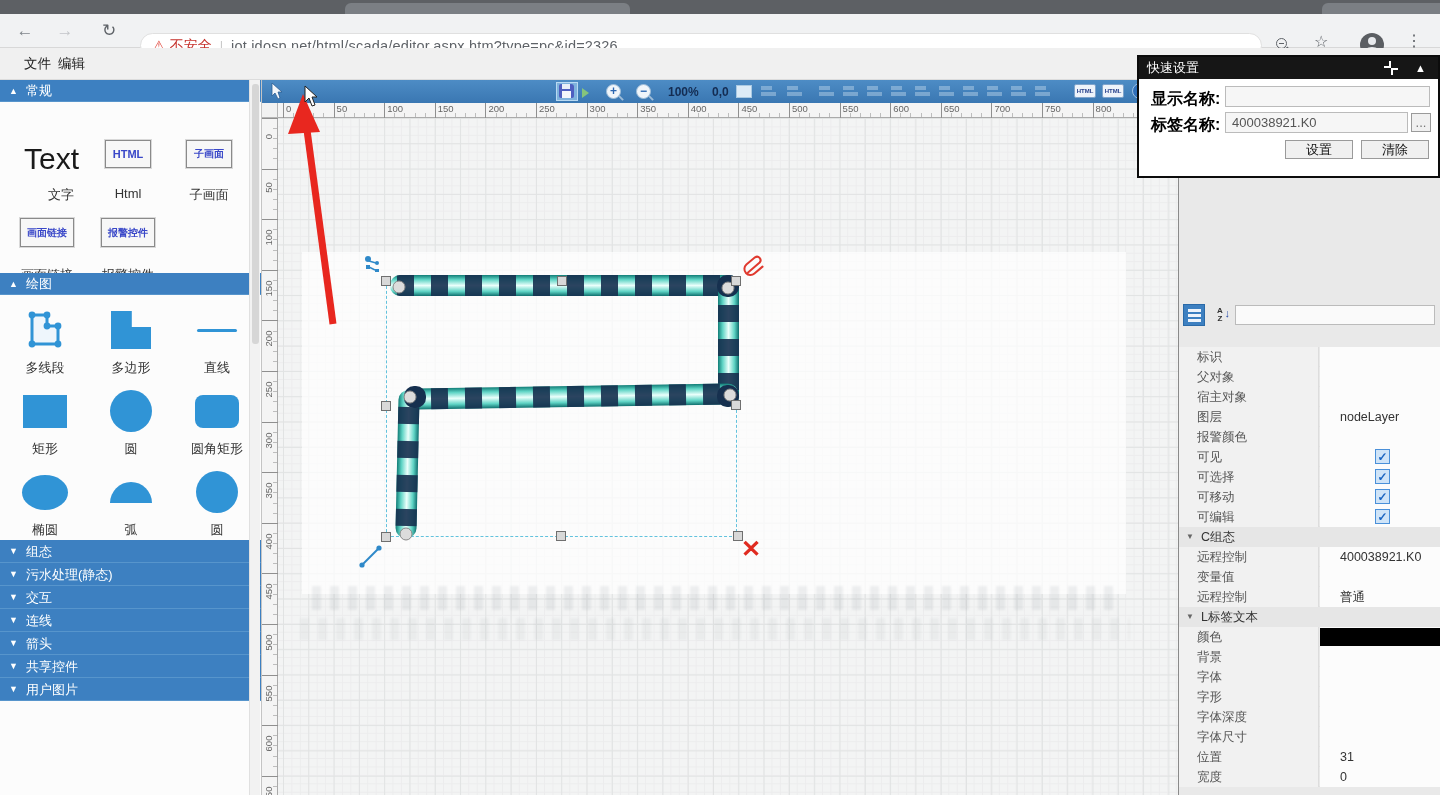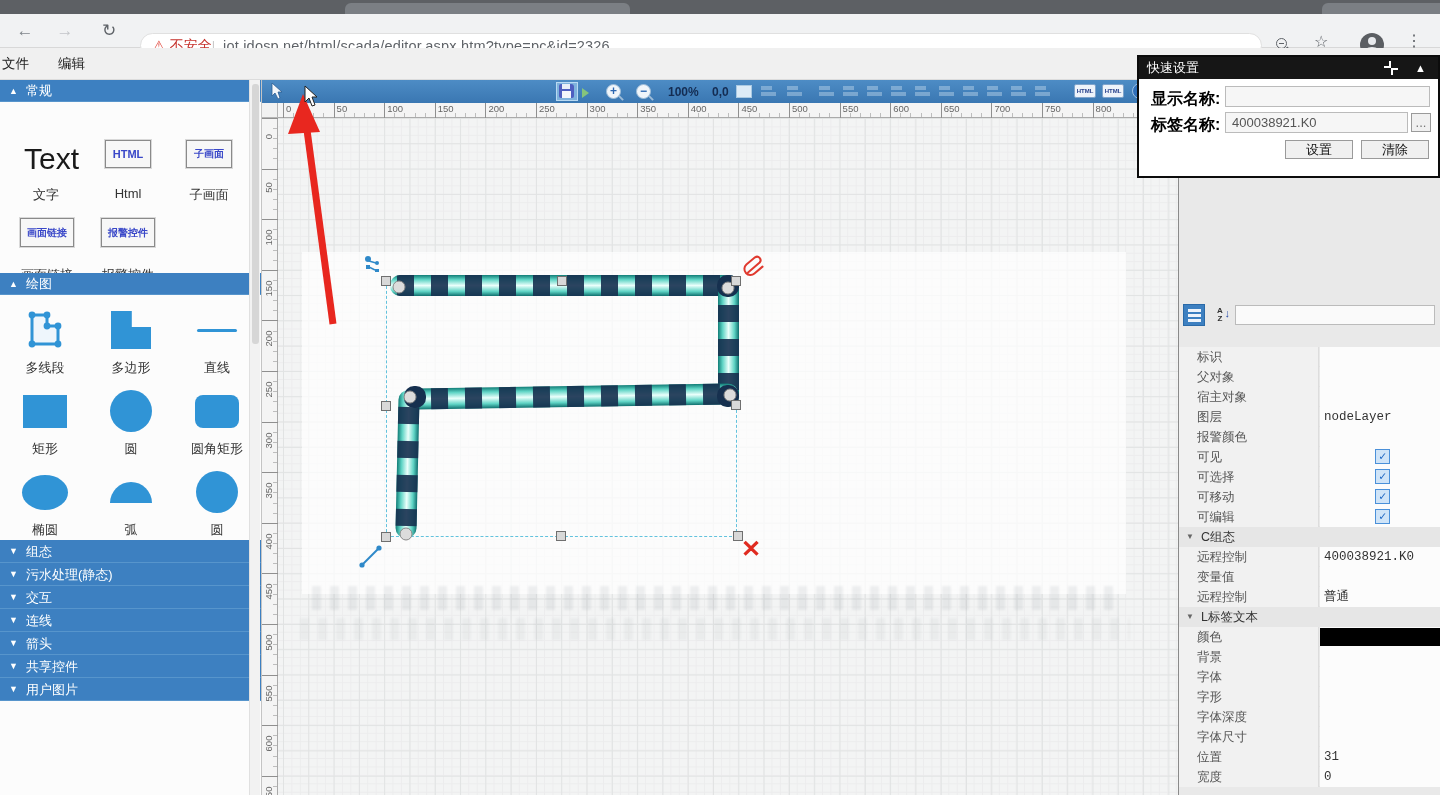--- a/index.html
+++ b/index.html
@@ -6,21 +6,21 @@
   html,body { width:1440px; height:795px; overflow:hidden; font-family:"Liberation Sans", sans-serif; }
   #stage { position:relative; width:1440px; height:795px; background:#e9e9e9; overflow:hidden; }
 
   
   .tabstrip { position:absolute; left:0; top:0; width:1440px; height:14px; background:#5d6064; }
   .tab { position:absolute; top:3px; height:11px; background:#7b7f84; border-radius:6px 6px 0 0; }
   .browserbar { position:absolute; left:0; top:14px; width:1440px; height:34px; background:#f1f2f3; border-bottom:1px solid #d8d8d8; }
   .navbtn { position:absolute; top:4px; width:26px; height:26px; font-size:17px; color:#80868b; text-align:center; line-height:26px; }
   .urlbar { position:absolute; left:140px; top:19px; width:1122px; height:25px; background:#ffffff; border:1px solid #e0e0e0; border-radius:13px; display:flex; align-items:center; padding-left:12px; }
   .warn-tri { color:#e04238; font-size:13px; margin-right:5px; }
-  .warn-txt { color:#c5302b; font-size:14px; margin-right:0; }
+  .warn-txt { color:#c5302b; font-size:14px; margin-right:8px; }
   .url-sep { color:#c9c9c9; margin-right:8px; font-size:13px; }
   .url-txt { color:#5f6368; font-size:14.5px; letter-spacing:.2px; }
   .mag { position:absolute; left:1276px; top:24px; width:11px; height:11px; border:1.6px solid #5f6368; border-radius:50%; }
   .mag::after { content:""; position:absolute; left:9px; top:9px; width:5px; height:1.6px; background:#5f6368; transform:rotate(45deg); }
   .mag::before { content:""; position:absolute; left:2px; top:4px; width:5px; height:1.4px; background:#5f6368; }
   .star { position:absolute; left:1314px; top:18px; font-size:16px; color:#5f6368; }
   .avatar { position:absolute; left:1360px; top:19px; width:24px; height:24px; border-radius:50%; background:#5b5e62; overflow:hidden; }
   .avatar::before { content:""; position:absolute; left:8px; top:4px; width:8px; height:8px; border-radius:50%; background:#e8eaed; }
   .avatar::after { content:""; position:absolute; left:3px; top:14px; width:18px; height:12px; border-radius:50%; background:#e8eaed; }
   .dots { position:absolute; left:1406px; top:17px; font-size:16px; color:#5f6368; }
@@ -128,21 +128,21 @@
   .cat-btn::before { content:""; position:absolute; left:4px; top:4px; width:13px; height:3px; background:#eef4fb; box-shadow:0 5px 0 #eef4fb, 0 10px 0 #eef4fb; }
   .az-btn { position:absolute; left:30px; top:1px; width:22px; height:22px; font-size:8px; font-weight:bold; color:#333; line-height:8px; padding-top:3px; text-align:center; }
   .az-btn::after { content:"↓"; position:absolute; right:1px; top:5px; color:#2b4da8; font-size:11px; }
   .pfilter { position:absolute; left:56px; top:2px; width:200px; height:20px; background:#fafafa; border:1px solid #bbb; }
   .phead { position:absolute; left:0; top:248px; width:262px; height:19px; background:#e4e4e4; border-bottom:1px solid #cfcfcf; font-size:13px; color:#444; }
   .phead .c1 { position:absolute; left:60px; }
   .phead .c2 { position:absolute; left:195px; }
   .prows { position:absolute; left:0; top:267px; width:262px; }
   .prow { position:relative; width:262px; height:20px; border-bottom:1px solid #e2e2e2; }
   .plabel { position:absolute; left:0; top:0; width:140px; height:20px; background:#f1f1f1; border-right:1px solid #ddd; font-size:12.5px; color:#555; line-height:20px; padding-left:18px; white-space:nowrap; overflow:hidden; }
-  .pvalue { position:absolute; left:141px; top:0; width:121px; height:20px; background:#fcfcfc; font-size:12.5px; color:#333; line-height:20px; padding-left:4px; white-space:nowrap; overflow:hidden;font-family:Liberation Mono, monospace; }
+  .pvalue { position:absolute; left:141px; top:0; width:121px; height:20px; background:#fcfcfc; font-size:12.5px; color:#333; line-height:20px; padding-left:20px; white-space:nowrap; overflow:hidden; }
   .pgroup { position:absolute; left:0; top:0; width:262px; height:20px; background:#e6e6e6; font-size:12.5px; color:#333; line-height:20px; padding-left:22px; }
   .pgroup .tri { position:absolute; left:7px; top:0; font-size:8px; color:#666; }
   .pcheck { position:absolute; left:55px; top:2px; width:15px; height:15px; background:#cfe4f8; border:1px solid #4a90d9; color:#1b64c0; font-size:12px; font-weight:bold; line-height:14px; text-align:center; }
   .pswatch { position:absolute; left:0px; top:1px; width:121px; height:18px; background:#000; }
 </style>
 </head>
 <body>
 
 <div id="stage">
 
@@ -160,33 +160,33 @@
       <span class="url-sep">|</span>
       <span class="url-txt">iot.idosp.net/html/scada/editor.aspx.htm?type=pc&amp;id=2326</span>
     </div>
     <div class="mag"></div>
     <div class="star">☆</div>
     <div class="avatar"></div>
     <div class="dots">⋮</div>
   </div>
 
   <div class="menubar">
-    <div class="menu-item" style="left:2px;">文件</div>
+    <div class="menu-item" style="left:24px;">文件</div>
     <div class="menu-item" style="left:58px;">编辑</div>
     <div class="menu-item" style="left:120px;margin-top:40px;">视图</div>
   </div>
 
   <div class="sidebar">
     <div class="sec-head">
       <span class="tri">▲</span>
       <span>常规</span>
     </div>
     <div class="gen-body">
       <div class="text-preview">Text</div>
-      <div class="pal-label" style="left:18px;top:84px;width:56px;">文字</div>
+      <div class="pal-label" style="left:18px;top:84px;width:56px;text-align:right;">文字</div>
       <div class="pal-btn" style="left:105px;top:38px;width:46px;height:28px;font-size:11px;line-height:26px;">HTML</div>
       <div class="pal-label" style="left:100px;top:84px;width:56px;">Html</div>
       <div class="pal-btn" style="left:186px;top:38px;width:46px;height:28px;font-size:10px;line-height:26px;">子画面</div>
       <div class="pal-label" style="left:181px;top:84px;width:56px;">子画面</div>
       <div class="pal-btn" style="left:20px;top:116px;width:54px;height:29px;font-size:10px;line-height:27px;">画面链接</div>
       <div class="pal-label" style="left:19px;top:164px;width:56px;">画面链接</div>
       <div class="pal-btn" style="left:101px;top:116px;width:54px;height:29px;font-size:10px;line-height:27px;">报警控件</div>
       <div class="pal-label" style="left:100px;top:164px;width:56px;">报警控件</div>
     </div>
     <div class="sec-head">

